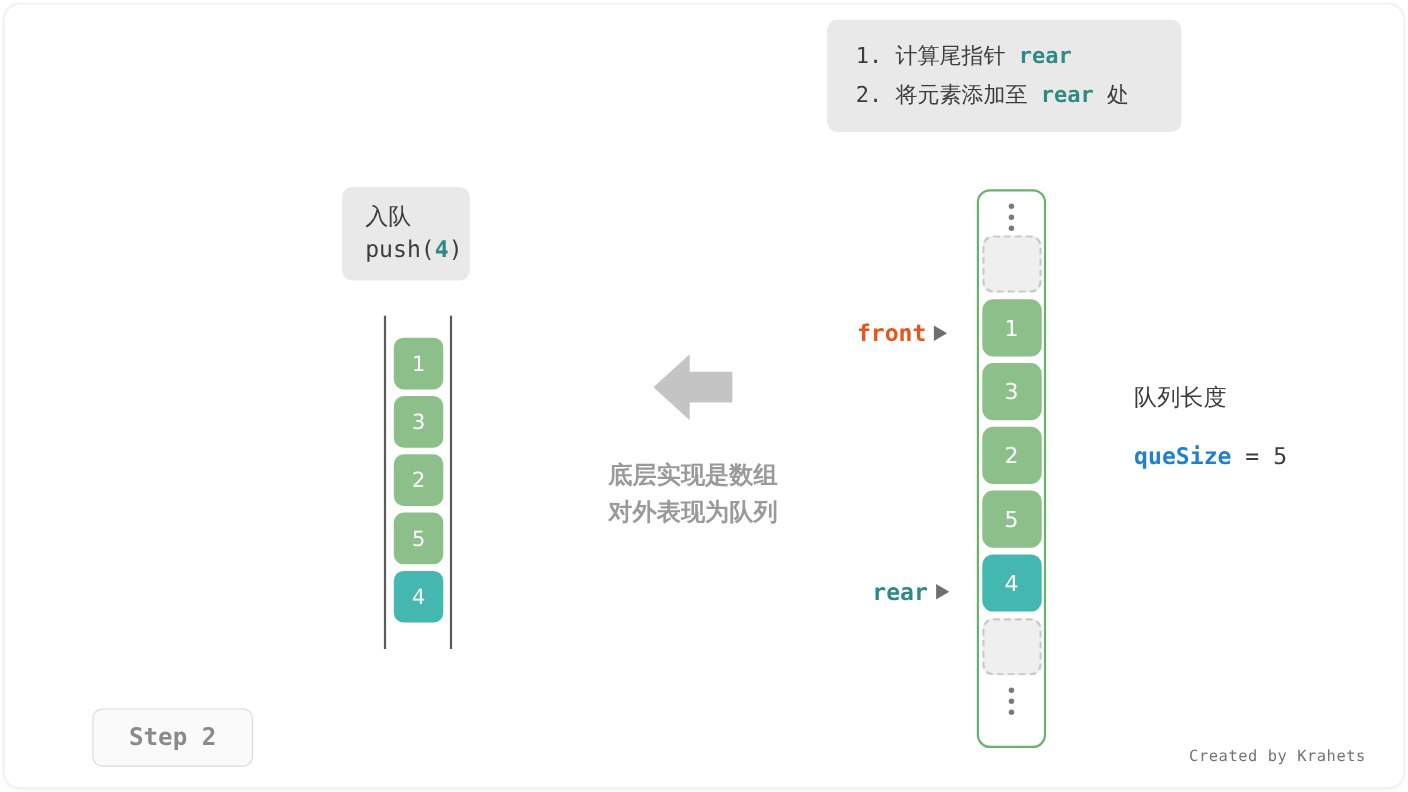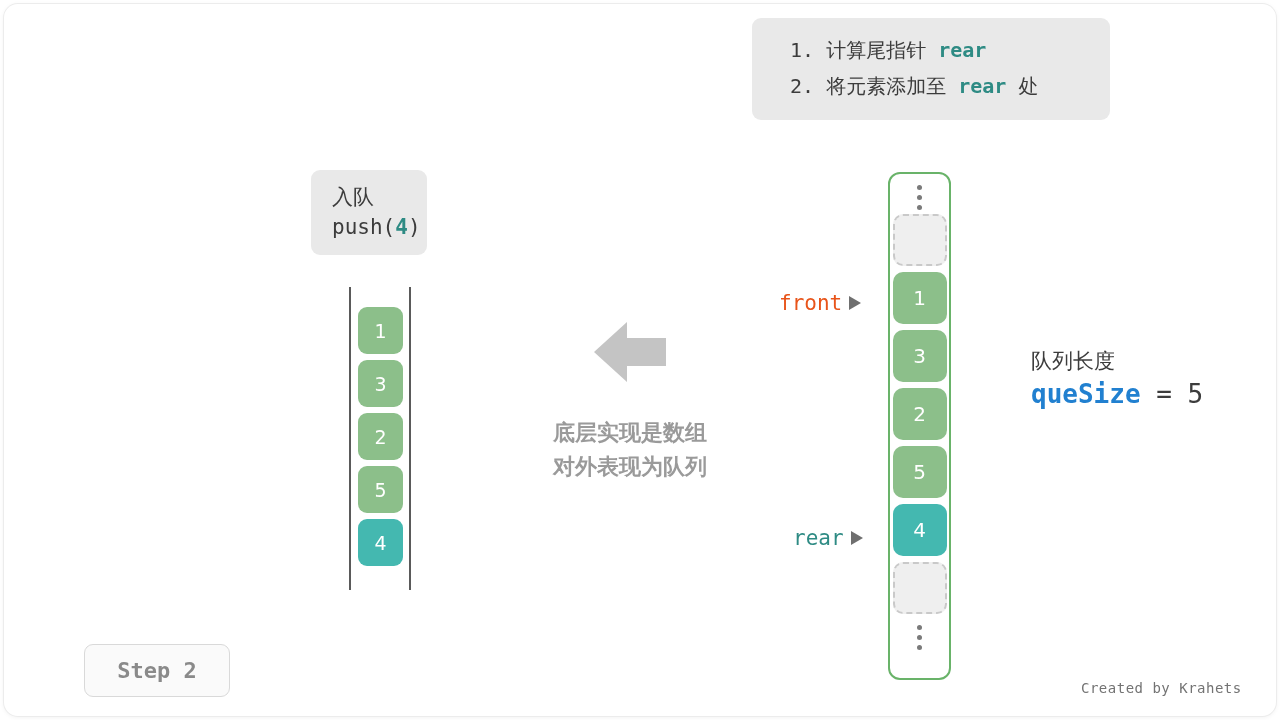--- a/index.html
+++ b/index.html
@@ -27,24 +27,24 @@
     box-shadow: 0 0 0 1px #ececec, 0 1px 5px rgba(0,0,0,0.07);
     overflow: hidden;
   }
 
   .abs { position: absolute; }
 
   
   #instructions {
     left: 748px;
     top: 14px;
-    width: 358px;
+    width: 322px;
     background: #e9e9e9;
     border-radius: 9px;
-    padding: 14px 0 16px 16px;
+    padding: 14px 0 16px 4px;
     box-sizing: border-box;
   }
   .ins-line {
     font-family: "DejaVu Sans Mono", monospace;
     font-size: 20px;
     color: #3c3c3c;
     padding: 4px 0 4px 22px;
     white-space: pre;
     line-height: 28px;
   }
@@ -176,21 +176,21 @@
     background: #efefef;
     border: 2px dashed #c9c9c9;
     box-sizing: border-box;
   }
 
   
   .ptr { display: flex; align-items: center; gap: 7px; }
   .ptr .txt {
     font-family: "DejaVu Sans Mono", monospace;
     font-size: 21px;
-    font-weight: normal;
+    font-weight: bold;
     text-align: center;
   }
   .ptr .tri {
     width: 0; height: 0;
     border-top: 7px solid transparent;
     border-bottom: 7px solid transparent;
     border-left: 12px solid #6f6f6f;
   }
   #front-ptr { left: 775px; top: 287px; }
   #front-ptr .txt { color: #e8541a; }
@@ -200,24 +200,25 @@
   
   #quesize { left: 1027px; top: 341px; }
   #quesize .l1 {
     font-family: "DejaVu Sans", sans-serif;
     font-size: 21px;
     color: #3c3c3c;
     line-height: 32px;
   }
   #quesize .l2 {
     font-family: "DejaVu Sans Mono", monospace;
-    font-size: 26px;
+    font-size: 21px;
     color: #3c3c3c;
     line-height: 34px;
     white-space: pre;
+    margin-top: 21px;
   }
 
   
   #step-badge {
     left: 36px;
     top: 640px;
     width: 146px;
     height: 53px;
     background: #fafafa;
     border: 1px solid #d9d9d9;

